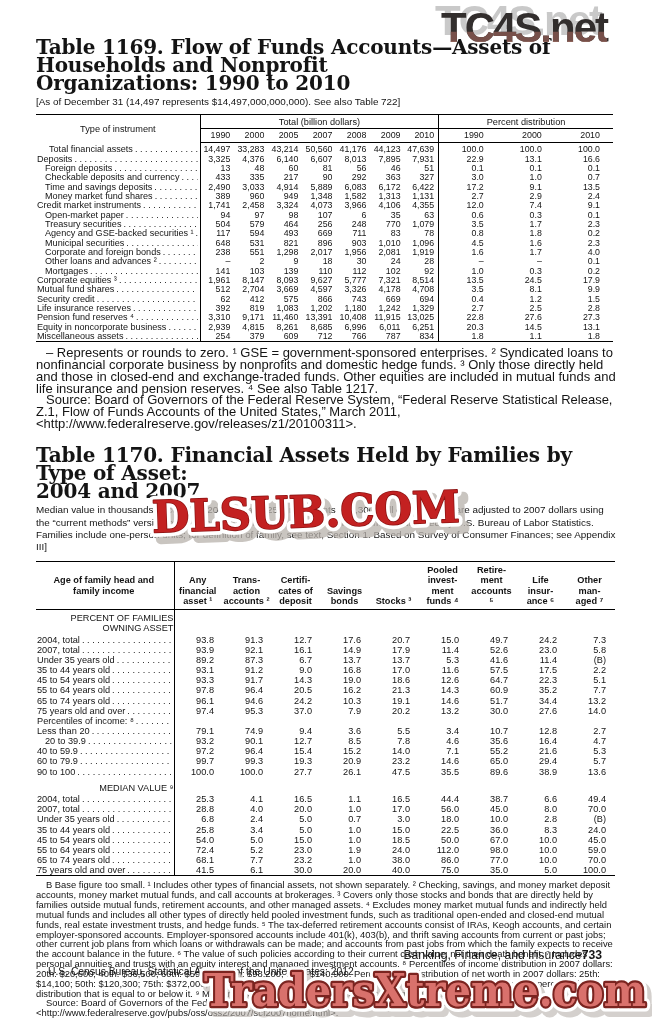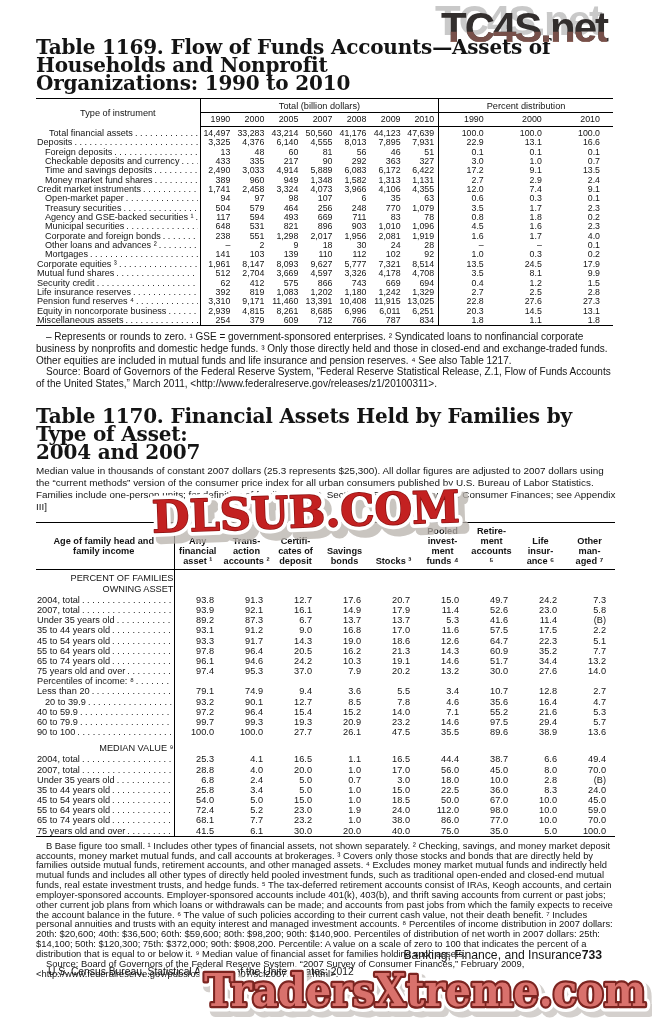--- a/index.html
+++ b/index.html
@@ -45,21 +45,21 @@
                   border-bottom:1px solid #000;padding:3px 2px 3px 0;text-align:center;white-space:pre-line;font-weight:bold;}
   .t1170 thead th.stubhead{vertical-align:middle;text-align:center;}
   .t1170 td{line-height:10.15px;}
   .t1170 .num{font-size:9.2px;padding-right:9px;}
   .t1170 .sectionlbl{text-align:right;white-space:pre-line;font-size:9.2px;padding:3px 0 1px;line-height:10.3px;}
   .t1170 .mt td{padding-top:6px;}
   .t1170 .stubcell{font-size:9.2px;}
 
   
   .fn{margin:0;text-indent:10px;}
-  .fn1169{font-size:10px;line-height:11.7px;}
+  .fn1169{font-size:13px;line-height:11.7px;}
   .fnblock1169{margin-top:5px;}
   .fn1170{font-size:9.4px;line-height:9.85px;}
   .fnblock1170{margin-top:4px;}
 
   
   .pagefoot{position:absolute;top:948px;right:50px;font-size:12.2px;z-index:3;}
   .pagefoot .pgnum{font-weight:bold;margin-left:0;}
   .credit{position:absolute;top:966px;left:48px;font-size:10.3px;z-index:2;}
 
   
@@ -75,20 +75,21 @@
   .wm-mid{left:140px;top:477px;}
   .wm-bot{left:198px;top:960px;}
 </style>
 </head>
 <body>
 
 <div class="page">
 
   <h1 class="tbl-title t1169-title"><span>Table 1169. Flow of Funds Accounts—Assets of Households and Nonprofit</span><br>
   <span>Organizations: 1990 to 2010</span></h1>
+  <div class="headnote">[As of December 31 (14,497 represents $14,497,000,000,000). See also Table 722]</div>
 
   <table class="t1169">
     <colgroup>
       <col style="width:164px">
       <col span="7" style="width:34px">
       <col span="3" style="width:58px">
     </colgroup>
     <thead>
       <tr>
         <th class="stubhead" rowspan="2">Type of instrument</th>
@@ -130,21 +131,21 @@
         <tr>
           <td class="stubcell">
             <div class="stubflex ind0">
               <span class="lbl">Deposits</span>
               <span class="leader"></span>
             </div>
           </td>
           <td class="num vl">3,325</td>
           <td class="num">4,376</td>
           <td class="num">6,140</td>
-          <td class="num">4,555</td>
+          <td class="num">6,607</td>
           <td class="num">8,013</td>
           <td class="num">7,895</td>
           <td class="num">7,931</td>
           <td class="num pct vl">22.9</td>
           <td class="num pct">13.1</td>
           <td class="num pct">16.6</td>
         </tr>
         <tr>
           <td class="stubcell">
             <div class="stubflex ind1">
@@ -743,21 +744,21 @@
               <span class="lbl">60 to 79.9</span>
               <span class="leader"></span>
             </div>
           </td>
           <td class="num vl">99.7</td>
           <td class="num">99.3</td>
           <td class="num">19.3</td>
           <td class="num">20.9</td>
           <td class="num">23.2</td>
           <td class="num">14.6</td>
-          <td class="num">97.5</td>
+          <td class="num">65.0</td>
           <td class="num">29.4</td>
           <td class="num">5.7</td>
         </tr>
         <tr>
           <td class="stubcell">
             <div class="stubflex ind0">
               <span class="lbl">90 to 100</span>
               <span class="leader"></span>
             </div>
           </td>

